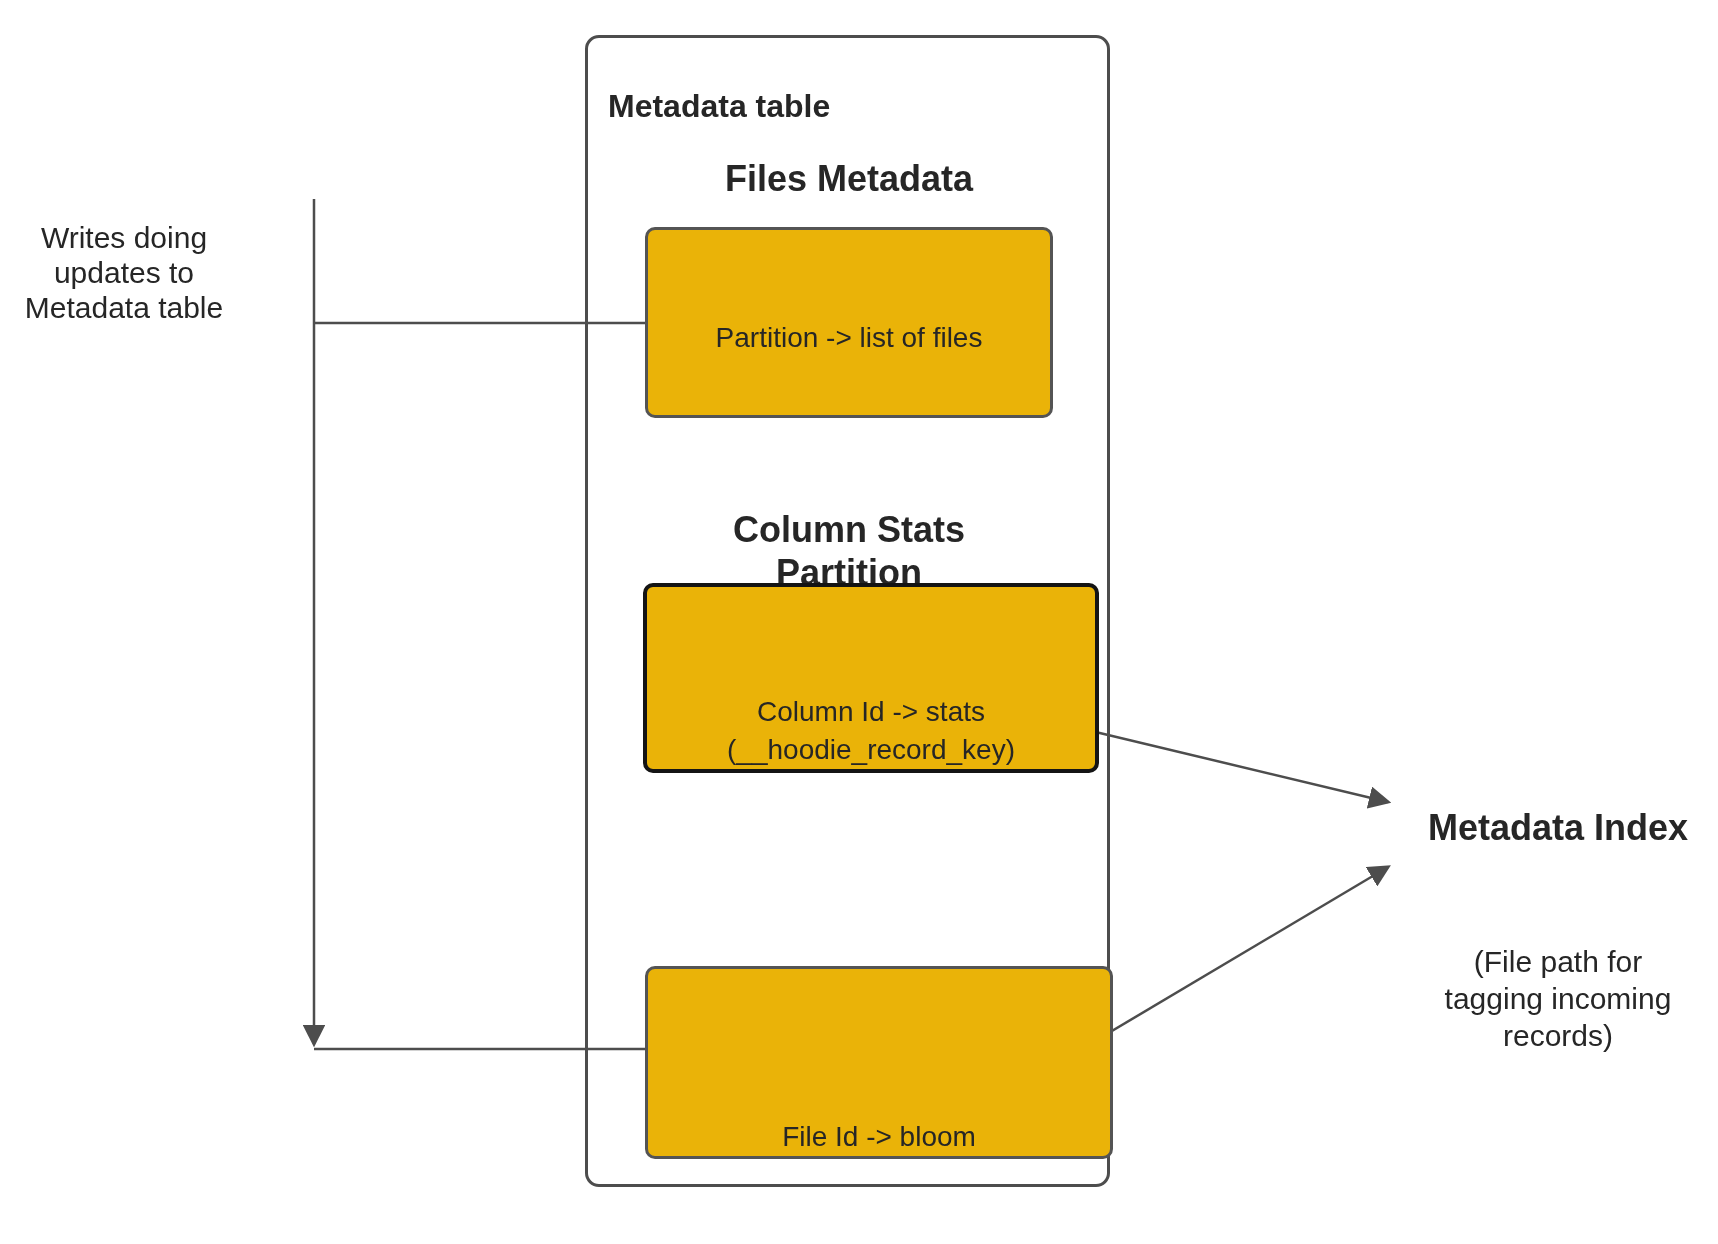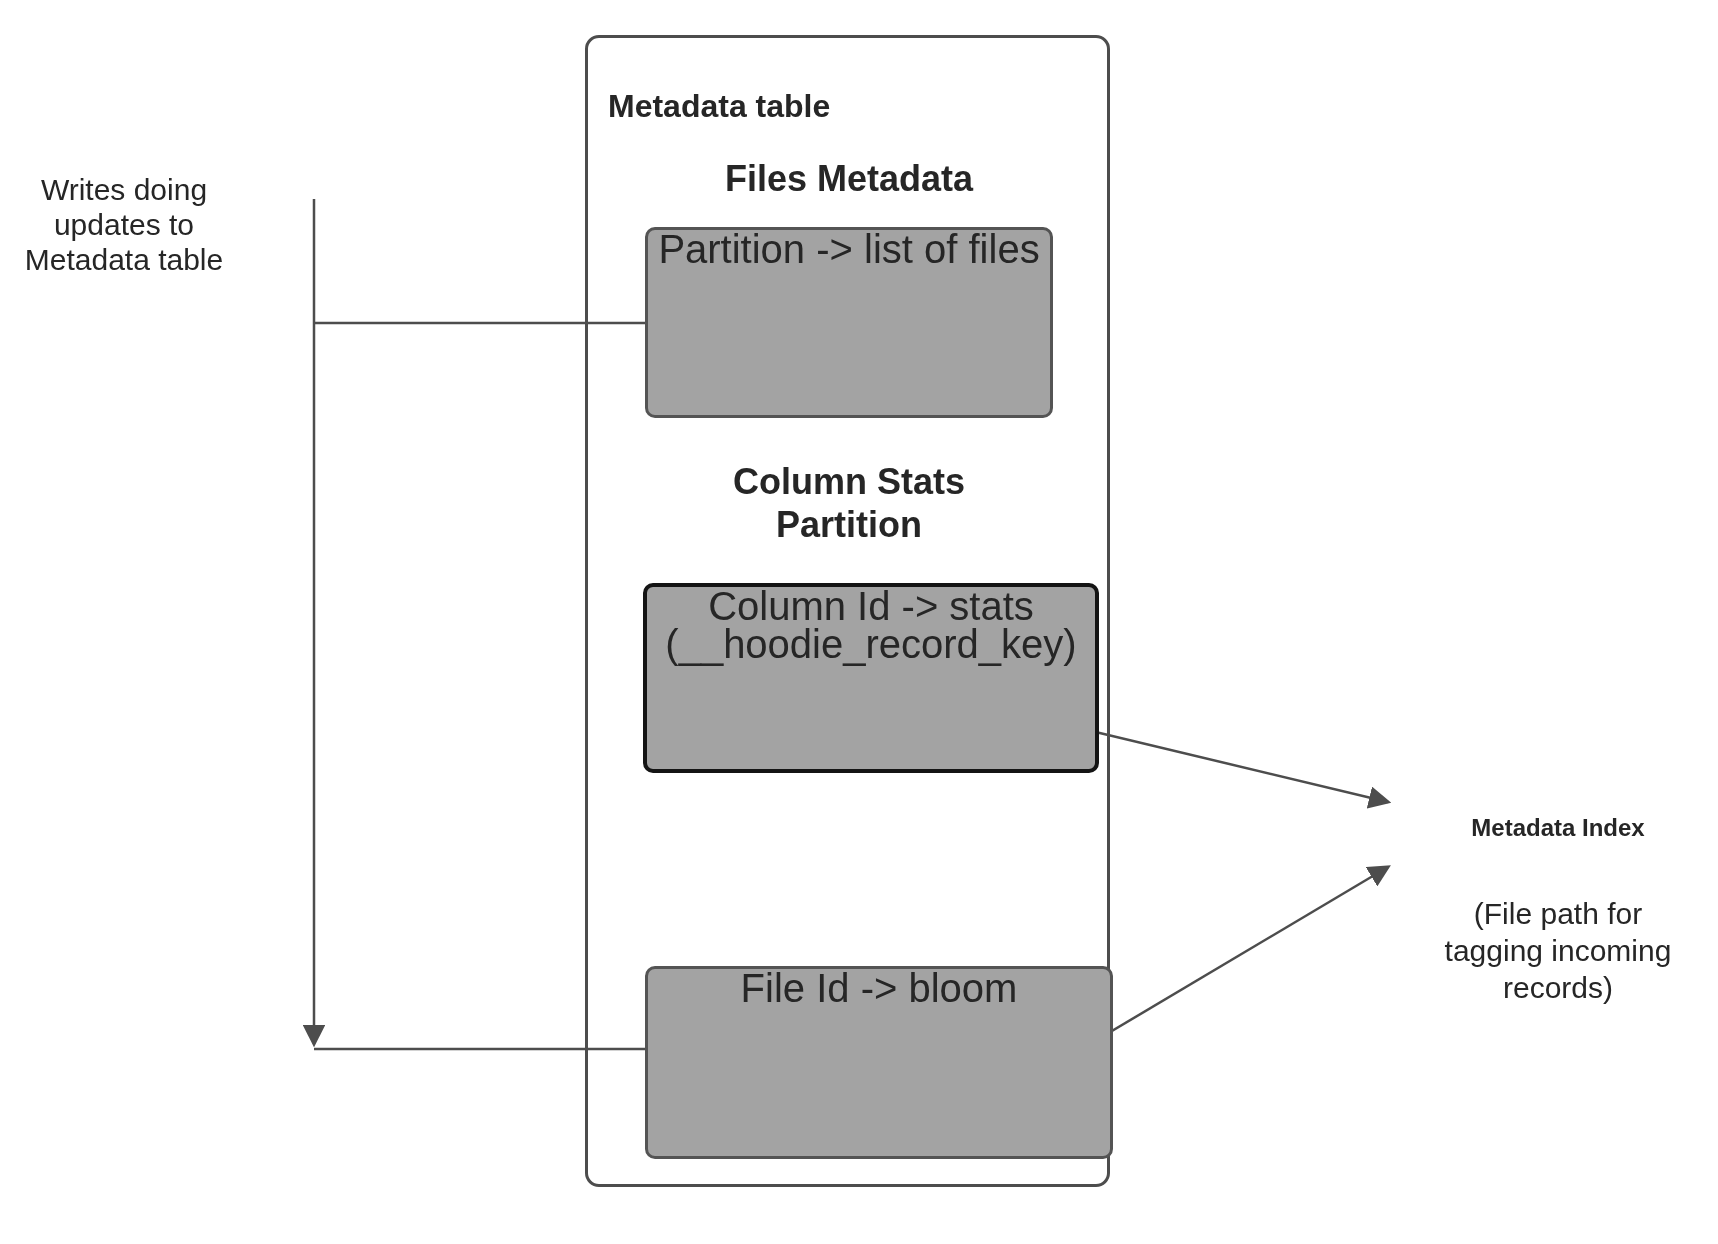--- a/index.html
+++ b/index.html
@@ -10,21 +10,21 @@
   .canvas {
     position: relative;
     width: 1718px;
     height: 1244px;
     background: #ffffff;
     font-family: "Liberation Sans", sans-serif;
     color: #262626;
     overflow: hidden;
   }
   .abs { position: absolute; }
-  .pre { white-space: pre-line; }
+  .pre { white-space: pre-line; margin-top: 48px; }
   .center { text-align: center; }
 
   svg.wires {
     position: absolute;
     left: 0; top: 0;
     width: 1718px; height: 1244px;
     pointer-events: none;
   }
 
   
@@ -33,25 +33,25 @@
     width: 525px; height: 1152px;
     border: 3px solid #4d4d4d;
     border-radius: 14px;
     box-sizing: border-box;
     background: transparent;
   }
   .part-box {
     box-sizing: border-box;
     border: 3px solid #545454;
     border-radius: 10px;
-    background: #a3a3a3;
+    background: #eab308;
     display: flex;
-    align-items: flex-start;
+    align-items: flex-end;
     justify-content: center;
-    font-size: 40px;
+    font-size: 28px;
     line-height: 38px;
     color: #262626;
   }
   .files-box {
     left: 645px; top: 227px;
     width: 408px; height: 191px;
     padding-bottom: 58px;
   }
   .colstats-box {
     left: 643px; top: 583px;
@@ -85,21 +85,21 @@
   .writes-note {
     left: 18px; top: 172px;
     width: 212px;
     font-size: 30px;
     line-height: 35px;
     text-align: center;
   }
   .index-title {
     left: 1402px; top: 807px;
     width: 312px;
-    font-size: 24px;
+    font-size: 36px;
     font-weight: bold;
     line-height: 42px;
     text-align: center;
   }
   .index-subtitle {
     left: 1402px; top: 895px;
     width: 312px;
     font-size: 30px;
     line-height: 37px;
     text-align: center;

